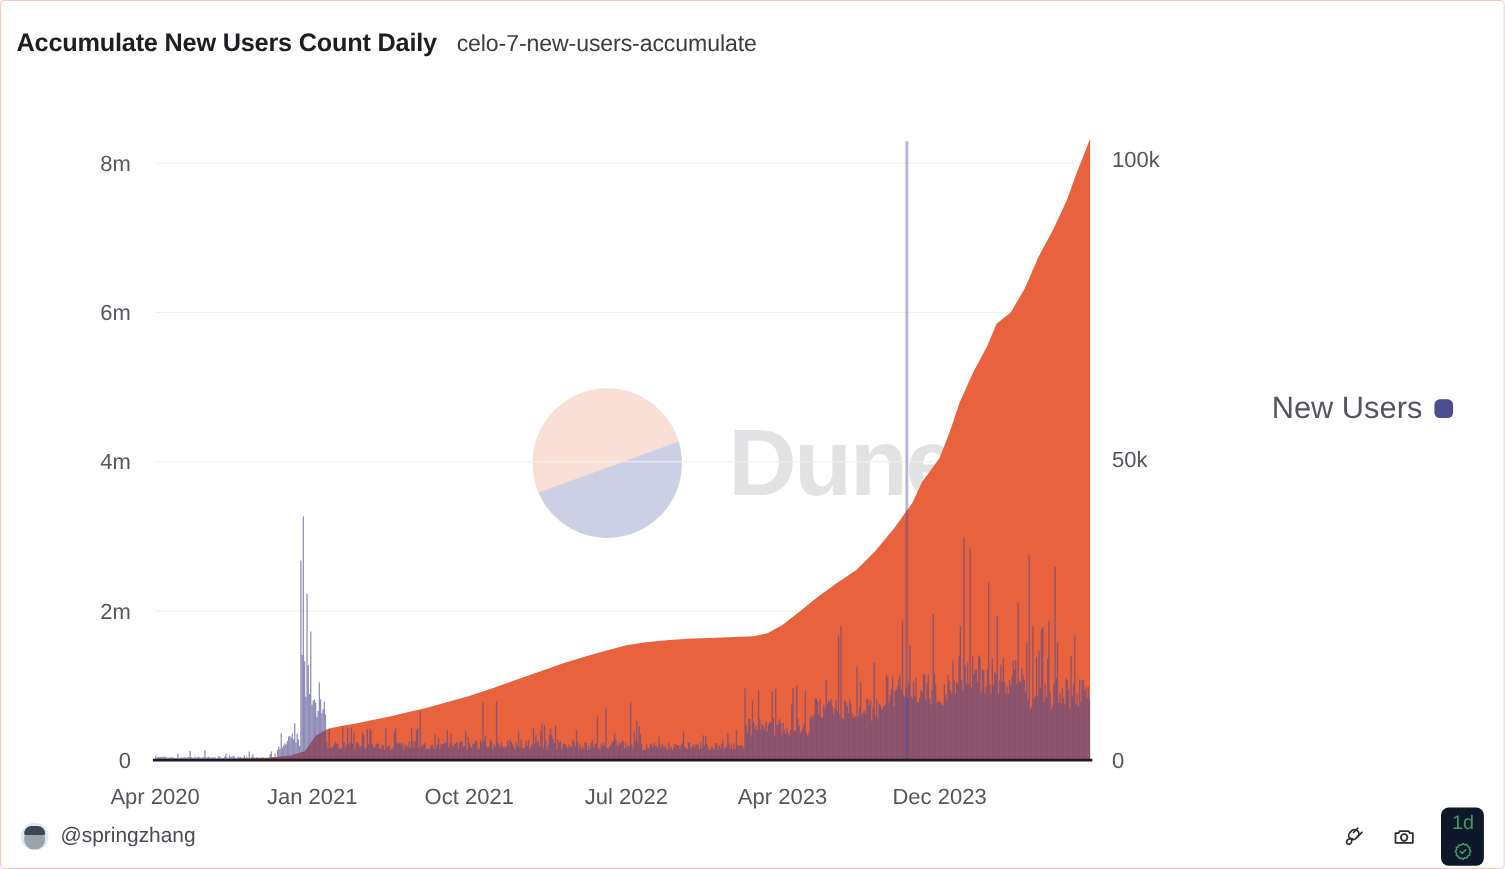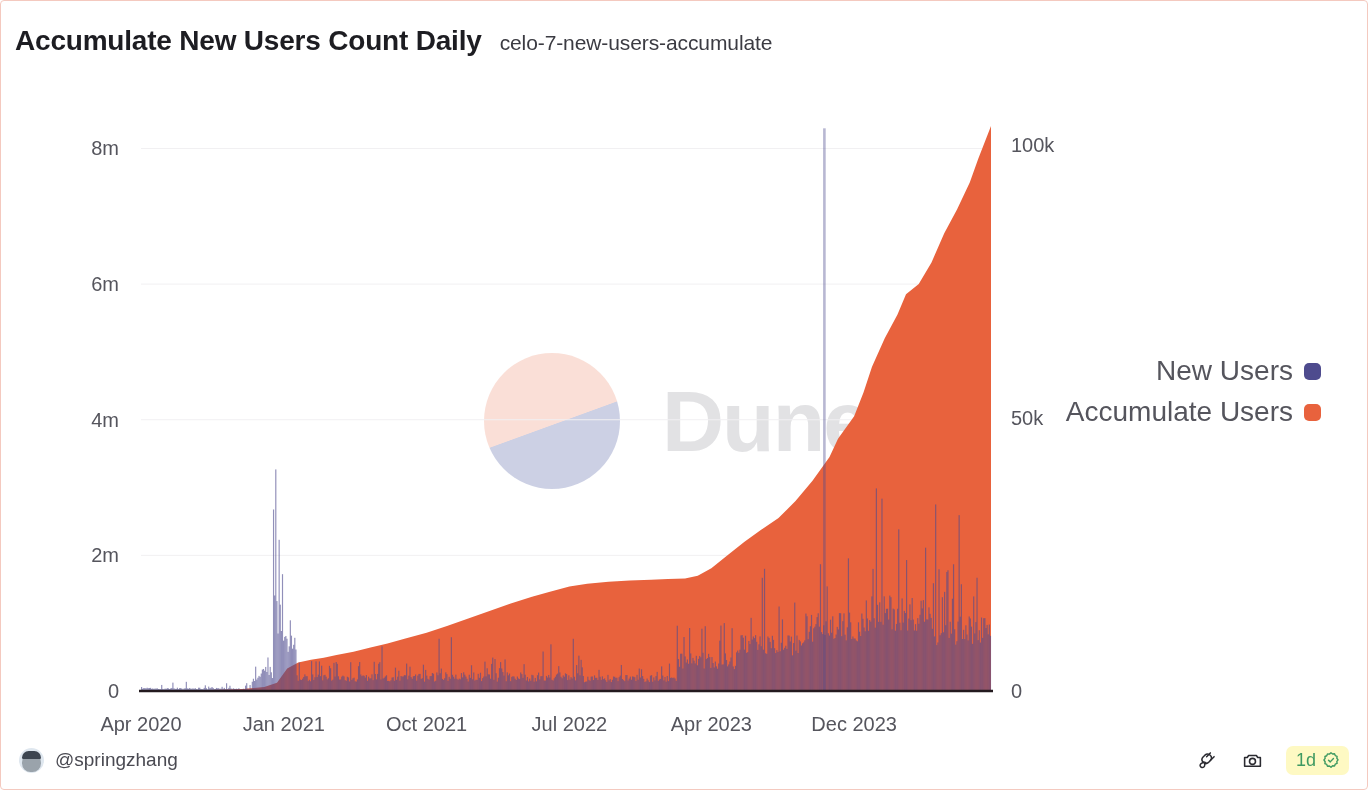--- a/index.html
+++ b/index.html
@@ -20,21 +20,21 @@
   
   #header {
     position: absolute;
     left: 14px; top: 24px;
     display: flex;
     align-items: baseline;
     gap: 18px;
     white-space: nowrap;
   }
   #chart-title {
-    font-size: 28px;
+    font-size: 23px;
     font-weight: bold;
     color: #1d1d22;
     letter-spacing: -0.2px;
   }
   #chart-subtitle {
     font-size: 21px;
     font-weight: normal;
     color: #3b3b42;
     letter-spacing: -0.1px;
   }
@@ -156,24 +156,25 @@
     display: flex;
     align-items: center;
     justify-content: center;
     cursor: pointer;
     color: #2b2b31;
   }
   #freshness-badge {
     display: flex;
     align-items: center;
     gap: 6px;
-    background: #fef9c3;
+    background: #0f172a;
     border-radius: 7px;
     padding: 4px 9px 4px 10px;
     cursor: pointer;
+    flex-direction: column;
   }
   #freshness-text {
     font-size: 18px;
     color: #3f9a62;
     font-weight: normal;
   }
 </style>
 </head>
 <body>
 
@@ -975,24 +976,20 @@
         <text x="710.35" y="660" class="tick-label tick-x">Apr 2023</text>
         <text x="853.15" y="660" class="tick-label tick-x">Dec 2023</text>
       </svg>
   </div>
 
   <div id="legend">
       <div class="legend-row">
         <span class="legend-label">New Users</span>
         <span class="legend-swatch" style="background: rgb(78, 75, 142);"></span>
       </div>
-      <div class="legend-row">
-        <span class="legend-label">Accumulate Users</span>
-        <span class="legend-swatch" style="background: rgb(232, 98, 61);"></span>
-      </div>
     </div>
 
   <div id="footer">
     <div id="author">
       <div id="avatar">
         <div class="face"></div>
           <div class="hair"></div>
       </div>
       <div id="author-name">@springzhang</div>
     </div>

